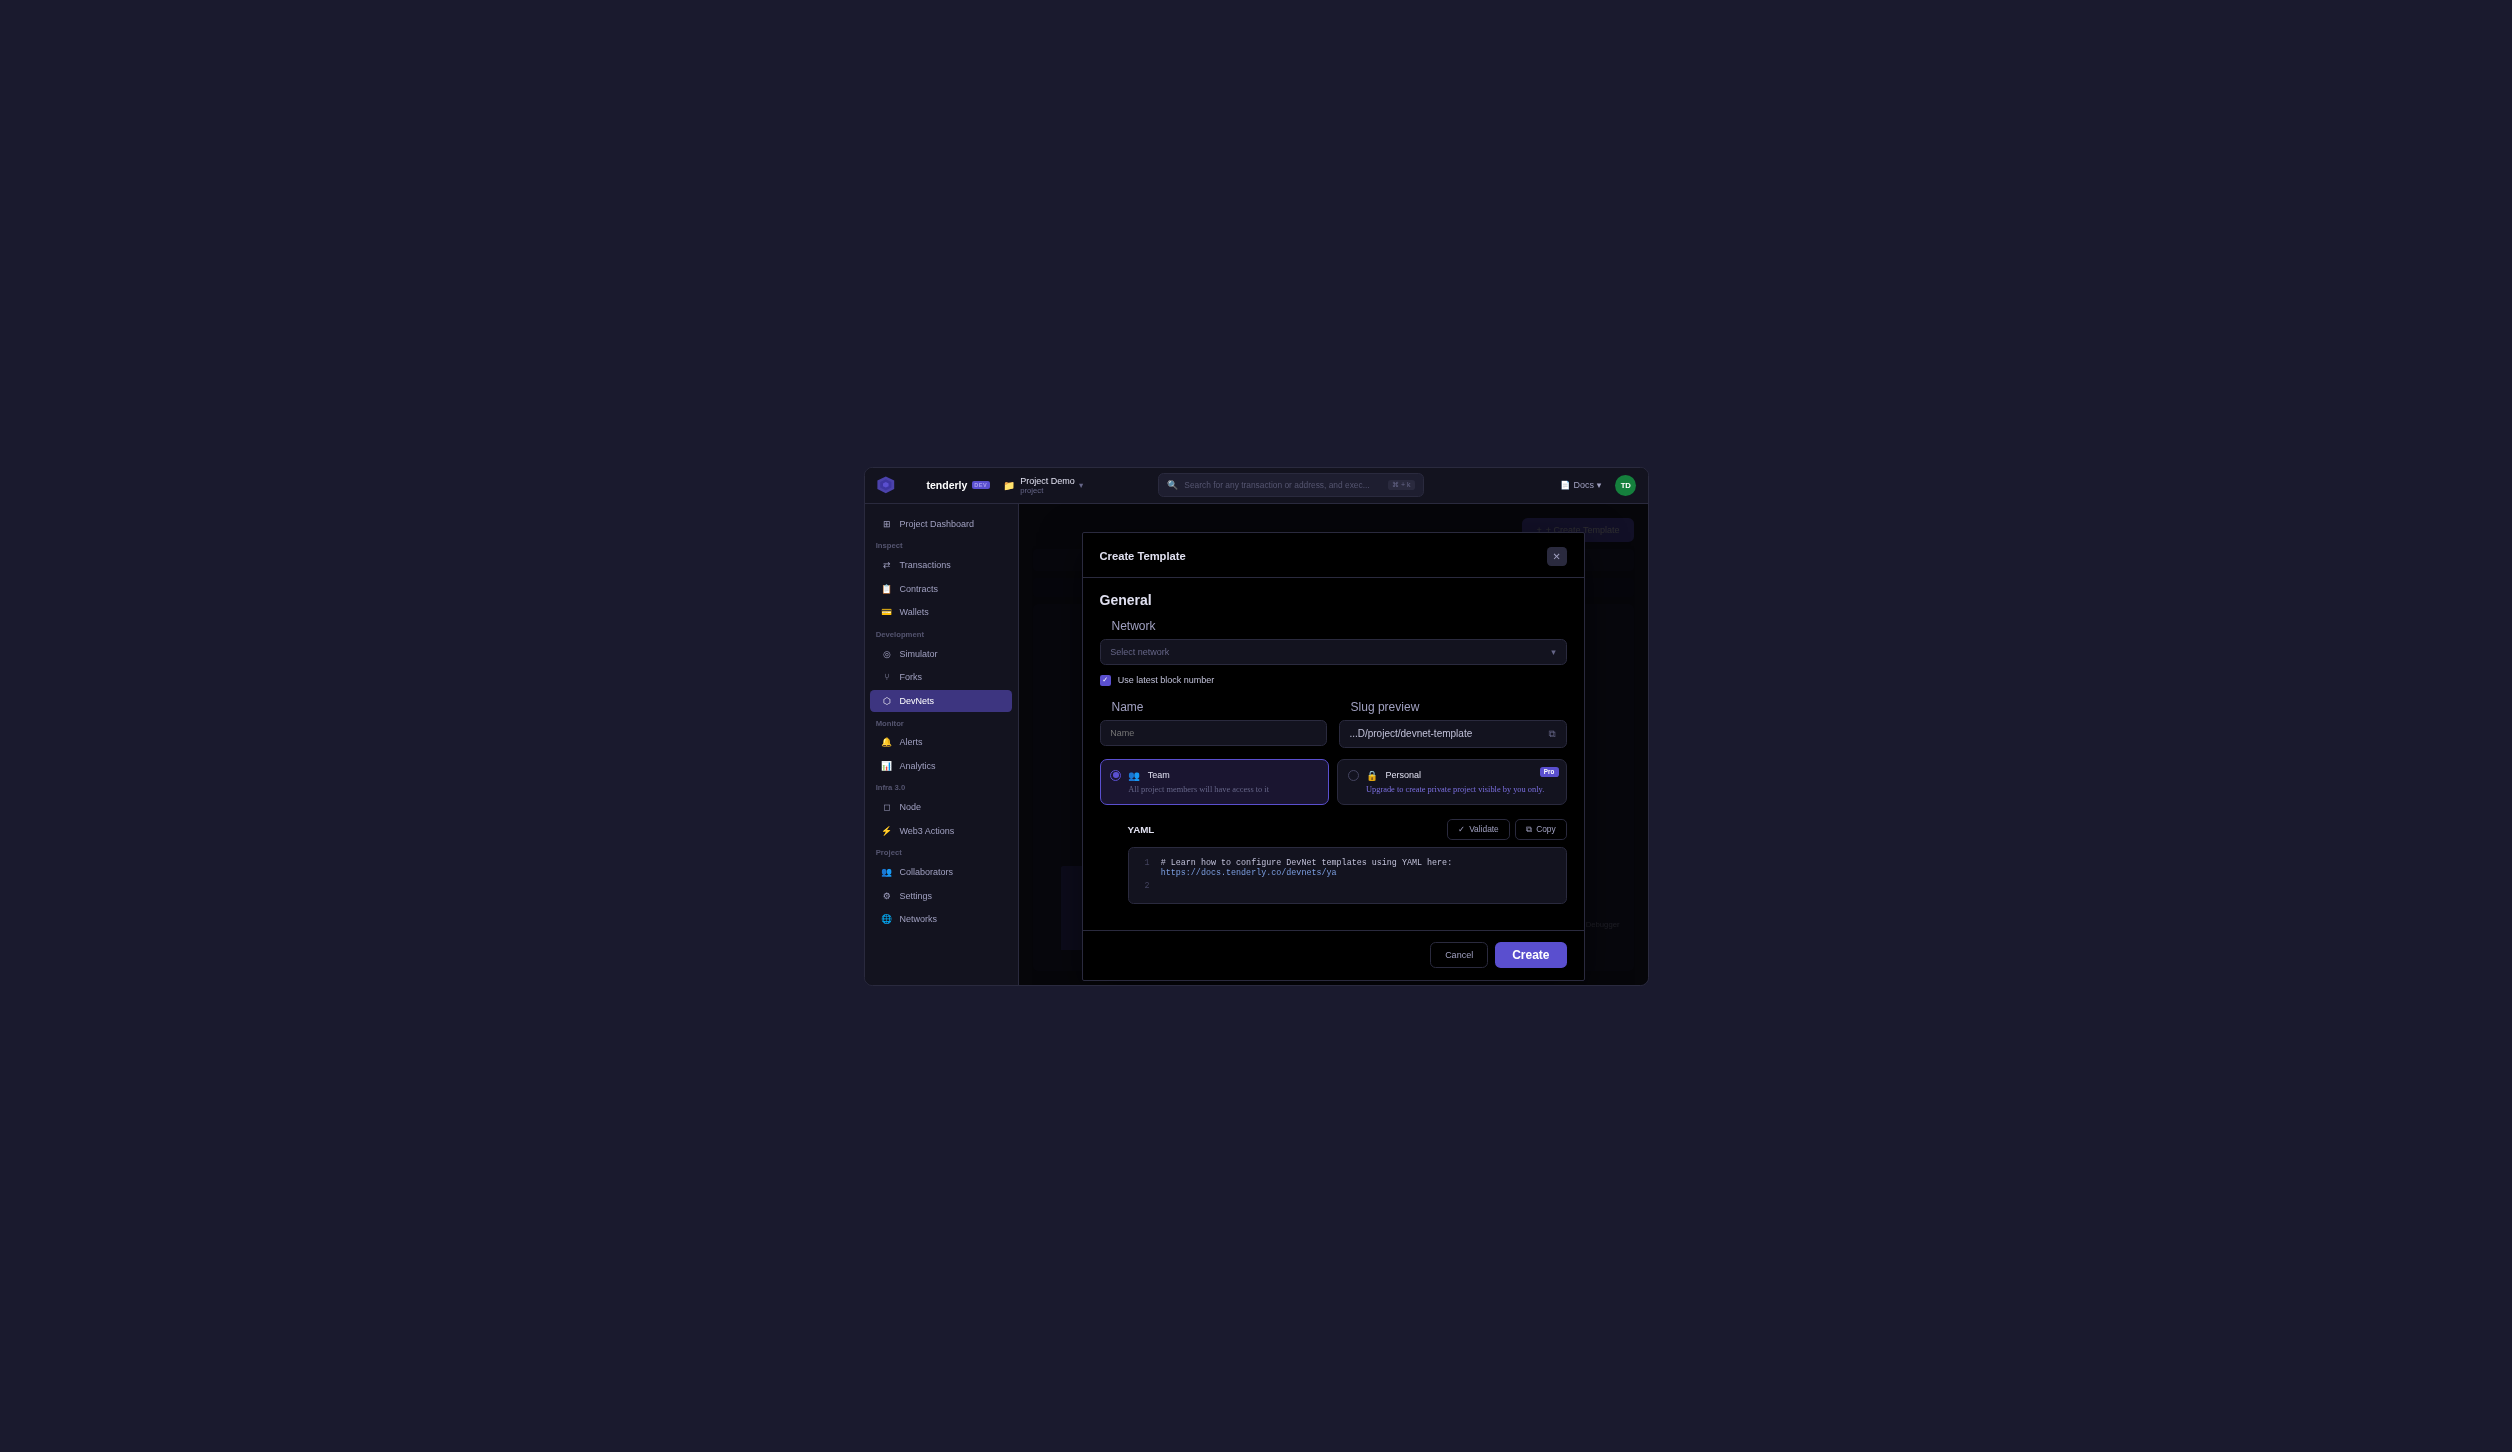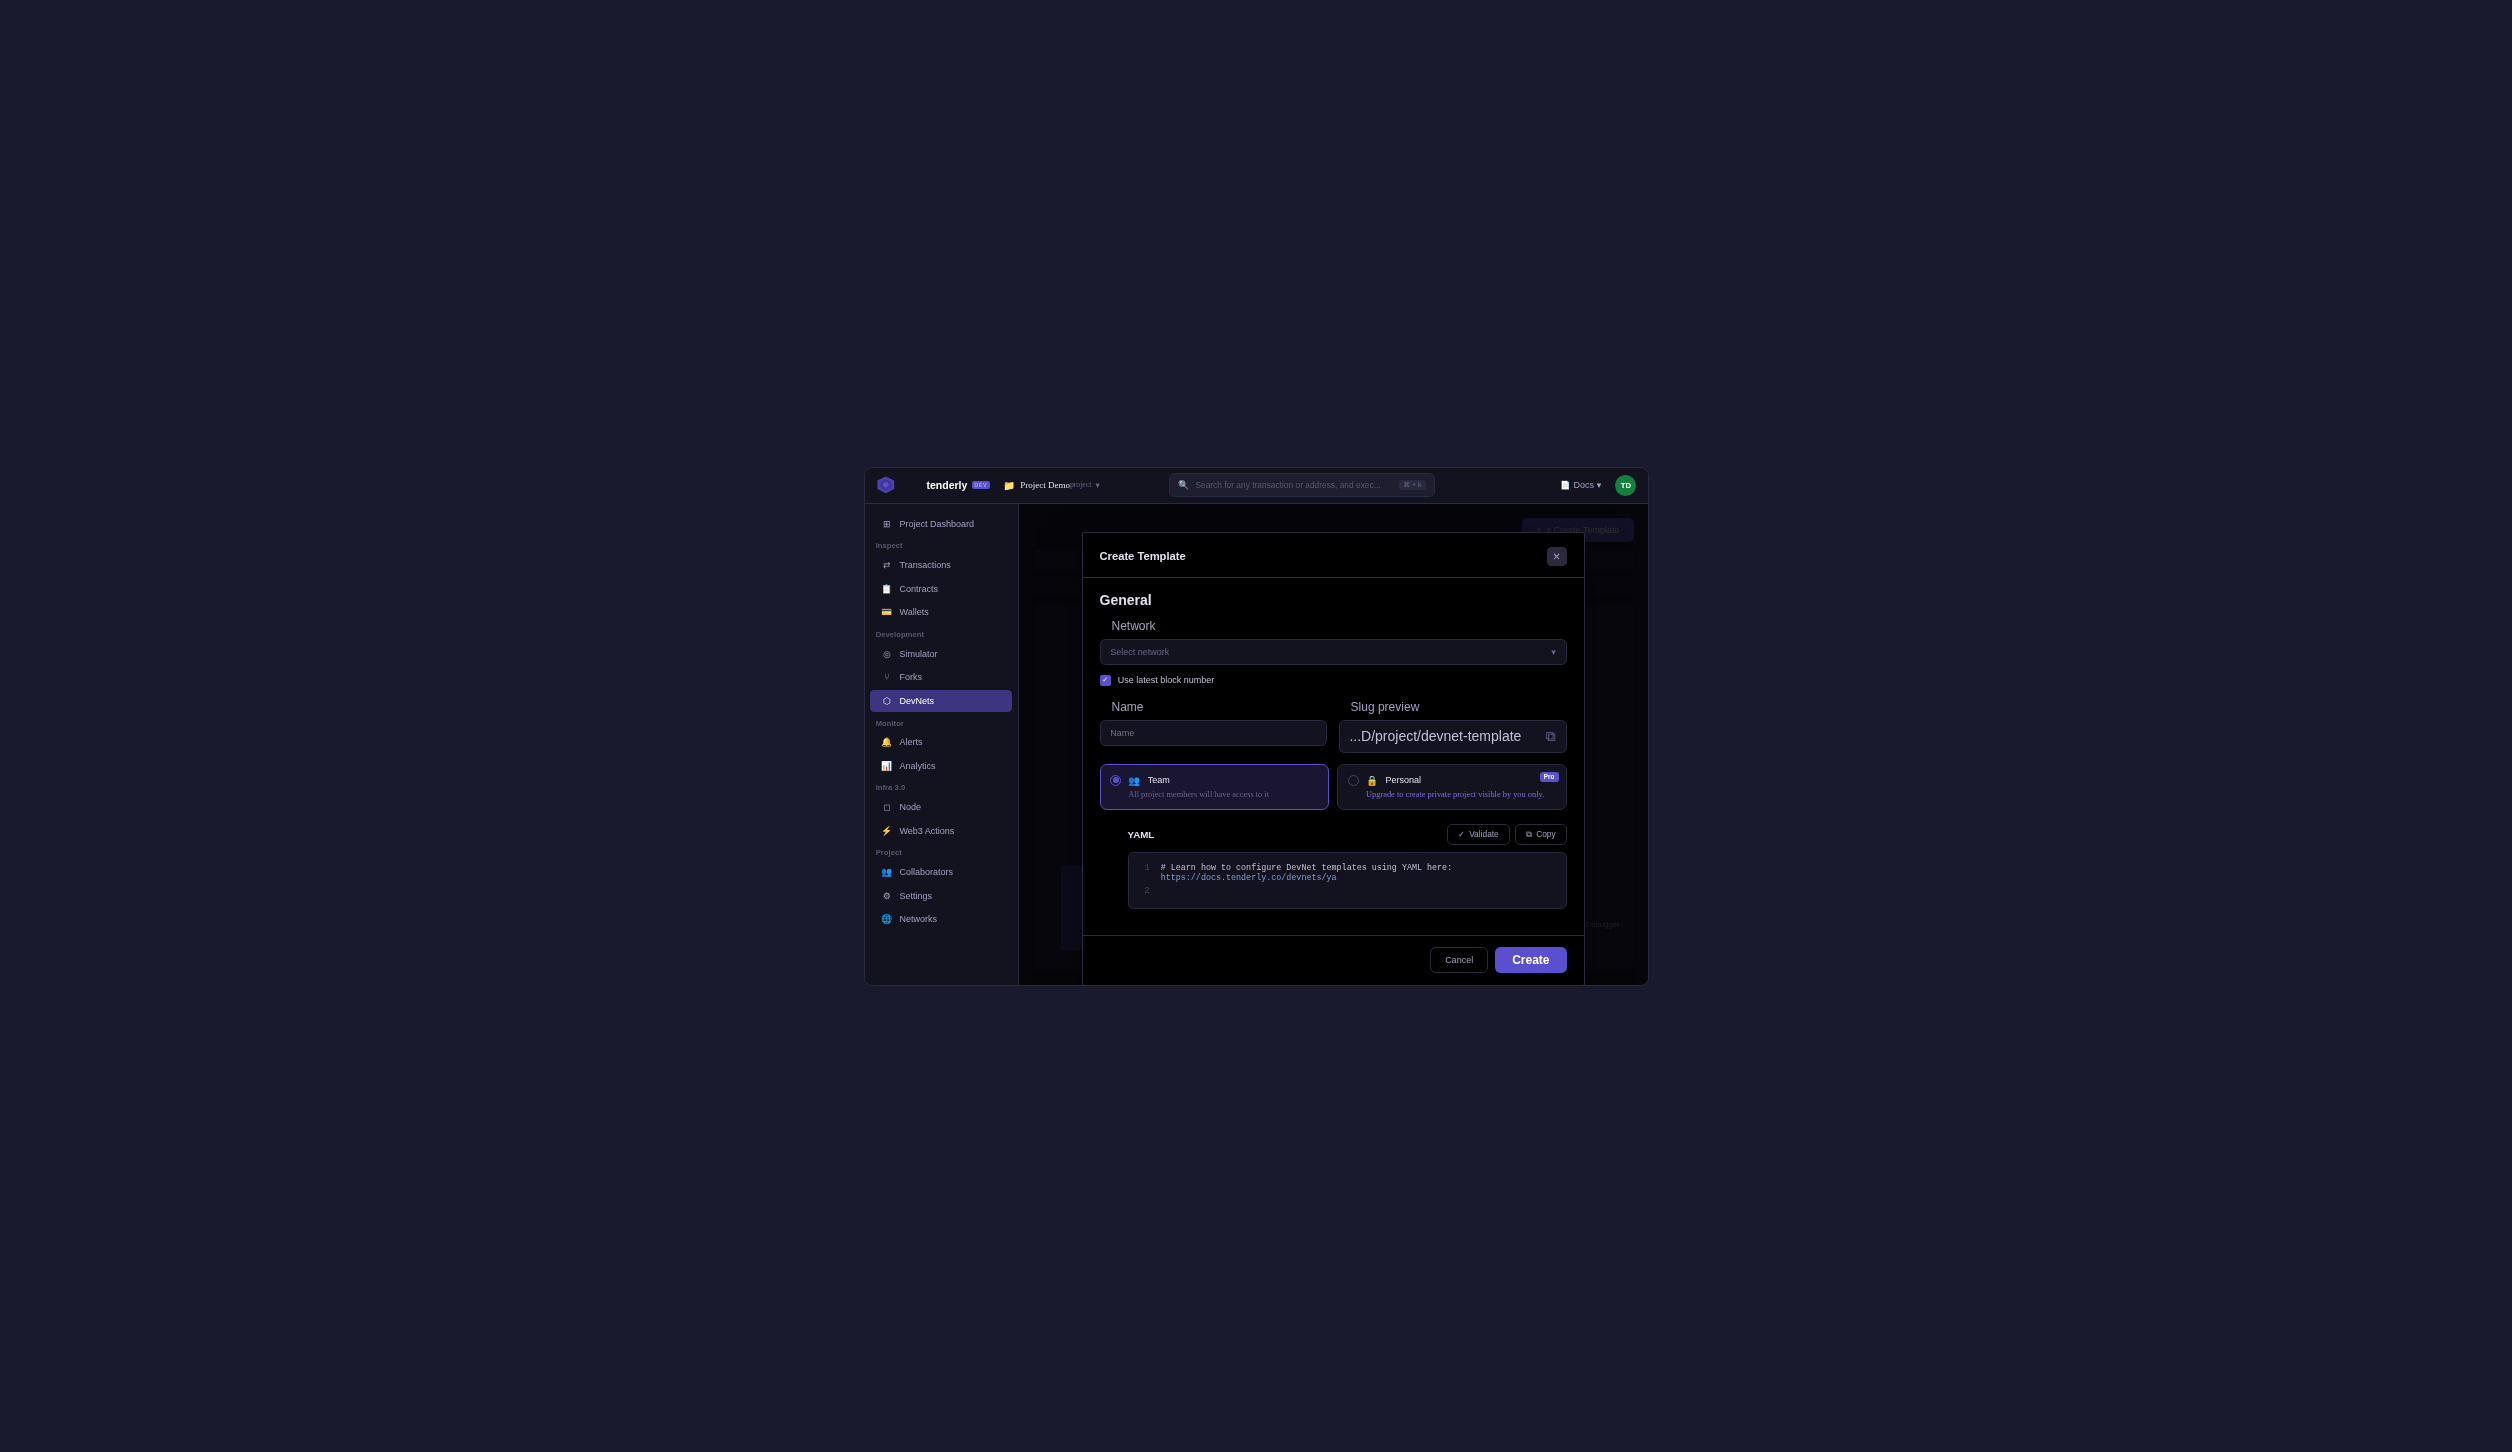--- a/index.html
+++ b/index.html
@@ -70,22 +70,21 @@
       color: #e0e0f0;
       font-size: 9px;
       font-weight: 500;
     }
     .project-sub {
       color: #666688;
       font-size: 7.7px;
     }
     .project-info {
       display: flex;
-      flex-direction: row;
-      font-family: Liberation Serif, serif;
+      flex-direction: column;
     }
     .search-bar {
       flex: 1;
       max-width: 266px;
       margin: 0 auto;
       background: #1e1e30;
       border: 0.7px solid #2a2a3e;
       border-radius: 5.6px;
       display: flex;
       align-items: center;
@@ -353,21 +352,21 @@
       color: #555570;
       font-size: 9px;
     }
     .slug-preview {
       width: 100%;
       background: #13131f;
       border: 0.7px solid #2a2a3e;
       border-radius: 5.6px;
       padding: 7px 9.8px;
       color: #c0c0d8;
-      font-size: 14px;
+      font-size: 10px;
       display: flex;
       align-items: center;
       justify-content: space-between;
     }
     .visibility-cards {
       display: grid;
       grid-template-columns: 1fr 1fr;
       gap: 8.4px;
       margin-bottom: 14px;
     }

